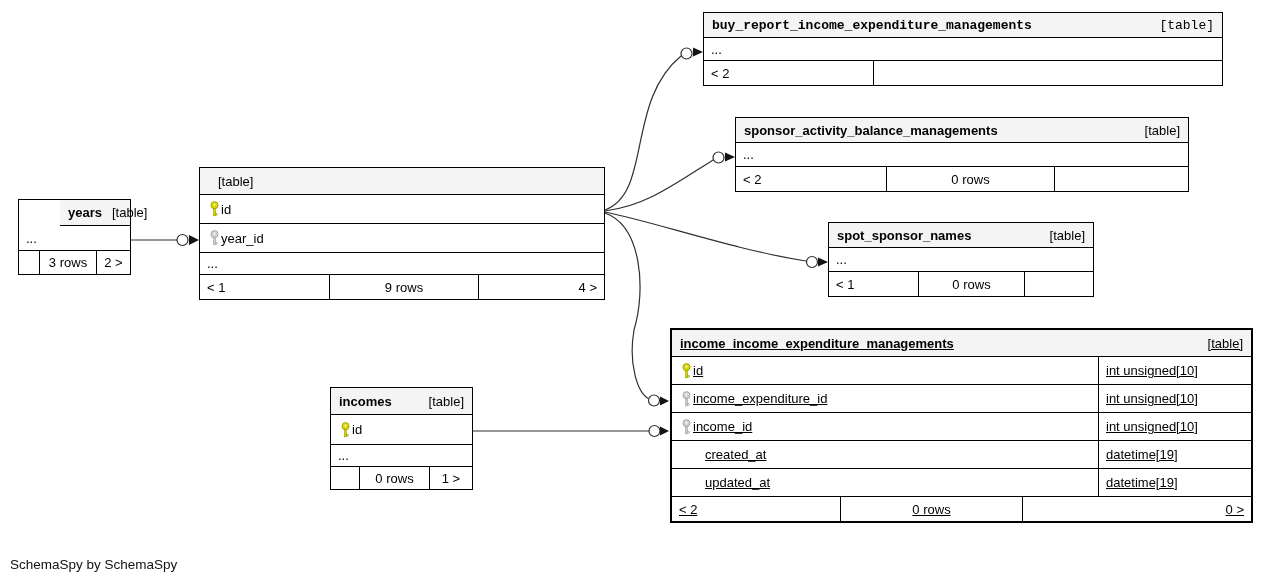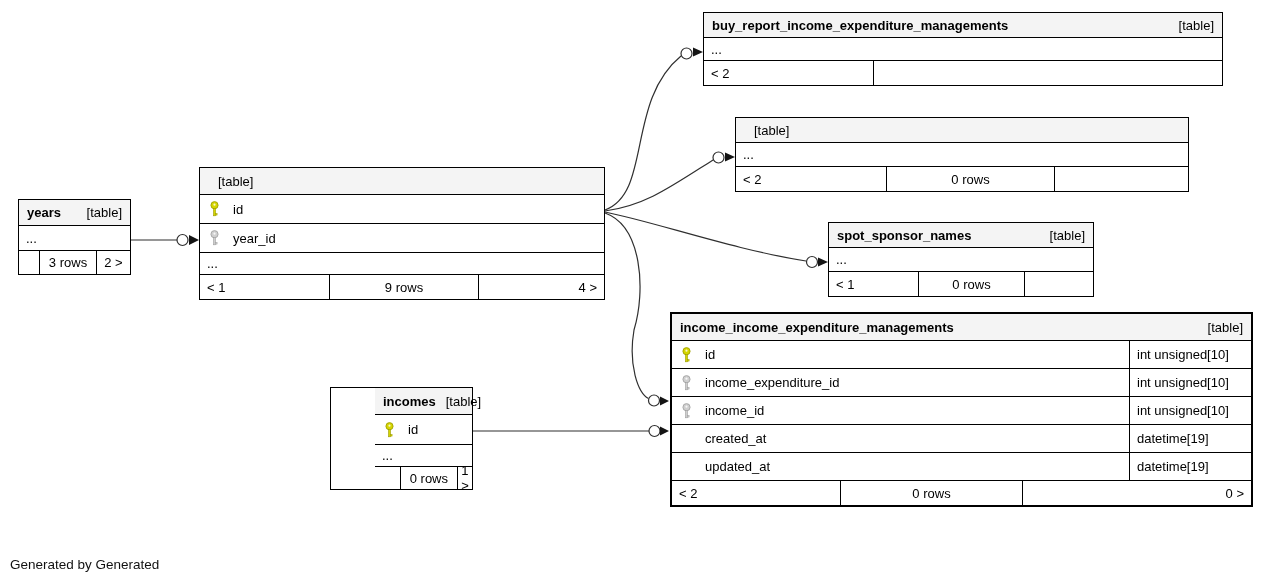--- a/index.html
+++ b/index.html
@@ -11,25 +11,25 @@
   .edges polygon{fill:#141414;stroke:none;}
 
   .tbl{position:absolute;background:#ffffff;border:1px solid #000;box-sizing:border-box;}
   .tbl.emph{border-width:2px;}
   .hdr{background:#f4f4f4;border-bottom:1px solid #000;display:flex;align-items:center;
        justify-content:space-between;padding:0 8px;box-sizing:border-box;}
   .hdr .nm{font-weight:bold;white-space:nowrap;}
   .hdr .tag{font-weight:normal;margin-left:10px;white-space:nowrap;}
   .row{border-bottom:1px solid #000;display:flex;align-items:center;box-sizing:border-box;white-space:nowrap;}
   .row .keyicon{width:12px;margin-left:9px;display:inline-flex;align-items:center;flex:none;}
-  .row .colname{margin-left:12px;}
+  .row .colname{}
   .row.ell{padding-left:7px;}
   .row.ind{padding-left:33px;}
   .row .coltype{margin-left:auto;border-left:1px solid #000;align-self:stretch;display:flex;
-                align-items:center;padding:0 7px;width:122px;box-sizing:border-box;flex:none;}
+                align-items:center;padding:0 7px;width:153px;box-sizing:border-box;flex:none;}
   .ftr{display:flex;align-items:stretch;box-sizing:border-box;}
   .fc{display:flex;align-items:center;padding:0 7px;box-sizing:border-box;overflow:hidden;}
   .fc.c{justify-content:center;}
   .fc.r{justify-content:flex-end;}
   .fc + .fc{border-left:1px solid #000;}
   .credit{position:absolute;left:10px;top:557px;font-size:13.5px;color:#111;}
 </style>
 </head>
 <body>
 
@@ -52,21 +52,21 @@
 
     <polygon points="199,240 189,235 189,245"></polygon>
     <polygon points="703,52 693,47.5 693,56.5"></polygon>
     <polygon points="735,157 725,152.5 725,161.5"></polygon>
     <polygon points="828,262 818,257.5 818,266.5"></polygon>
     <polygon points="669,401 660,396.5 660,405.5"></polygon>
     <polygon points="669,431 660,426.5 660,435.5"></polygon>
   </svg>
 
   <div class="tbl" style="left:18px;top:199px;width:113px;">
-    <div class="hdr" style="height:26px;">
+    <div class="hdr" style="height:26px;margin-left:41px;">
       <span class="nm">years</span>
       <span class="tag">[table]</span>
     </div>
     <div class="row ell" style="height:25px;">
       <span>...</span>
     </div>
     <div class="ftr" style="height:23px;">
       <div class="fc" style="width:20px;"></div>
       <div class="fc c" style="flex:1;">3 rows</div>
       <div class="fc c" style="width:34px;">2 &gt;</div>
@@ -103,35 +103,36 @@
       <span>...</span>
     </div>
     <div class="ftr" style="height:24px;">
       <div class="fc" style="width:129px;">&lt; 1</div>
       <div class="fc c" style="width:149px;">9 rows</div>
       <div class="fc r" style="flex:1;">4 &gt;</div>
     </div>
   </div>
 
   <div class="tbl" style="left:703px;top:12px;width:520px;">
-    <div class="hdr" style="height:25px;">
+    <div class="hdr" style="height:25px;font-family:Liberation Mono, monospace;">
       <span class="nm">buy_report_income_expenditure_managements</span>
       <span class="tag">[table]</span>
     </div>
     <div class="row ell" style="height:23px;">
       <span>...</span>
     </div>
     <div class="ftr" style="height:24px;">
       <div class="fc" style="width:169px;">&lt; 2</div>
       <div class="fc r" style="flex:1;"></div>
     </div>
   </div>
 
   <div class="tbl" style="left:735px;top:117px;width:454px;">
     <div class="hdr" style="height:25px;">
+      <span class="nm">sponsor_activity_balance_managements</span>
       <span class="tag">[table]</span>
     </div>
     <div class="row ell" style="height:24px;">
       <span>...</span>
     </div>
     <div class="ftr" style="height:24px;">
       <div class="fc" style="width:150px;">&lt; 2</div>
       <div class="fc c" style="width:168px;">0 rows</div>
       <div class="fc r" style="flex:1;"></div>
     </div>
@@ -145,21 +146,21 @@
     <div class="row ell" style="height:24px;">
       <span>...</span>
     </div>
     <div class="ftr" style="height:24px;">
       <div class="fc" style="width:89px;">&lt; 1</div>
       <div class="fc c" style="width:106px;">0 rows</div>
       <div class="fc r" style="flex:1;"></div>
     </div>
   </div>
 
-  <div class="tbl emph" style="left:670px;top:312px;width:583px;">
+  <div class="tbl emph" style="left:670px;top:328px;width:583px;text-decoration:underline;">
     <div class="hdr" style="height:27px;">
       <span class="nm">income_income_expenditure_managements</span>
       <span class="tag">[table]</span>
     </div>
     <div class="row" style="height:28px;">
       <span class="keyicon">
         <svg width="11" height="16" viewBox="0 0 11 16">
             <circle cx="5.5" cy="4.2" r="3.6" fill="#d6d600" stroke="#9a9a00" stroke-width="0.8"></circle>
             <circle cx="5.5" cy="3.7" r="1.1" fill="#ffffff" opacity="0.8"></circle>
             <rect x="4.5" y="7.5" width="2" height="7.3" fill="#d6d600" stroke="#9a9a00" stroke-width="0.6"></rect>
@@ -201,21 +202,21 @@
       <span>updated_at</span>
       <span class="coltype">datetime[19]</span>
     </div>
     <div class="ftr" style="height:24px;">
       <div class="fc" style="width:168px;">&lt; 2</div>
       <div class="fc c" style="width:182px;">0 rows</div>
       <div class="fc r" style="flex:1;">0 &gt;</div>
     </div>
   </div>
 
-  <div class="tbl" style="left:330px;top:387px;width:143px;padding-left:44px;">
+  <div class="tbl" style="left:330px;top:387px;width:143px;">
     <div class="hdr" style="height:27px;">
       <span class="nm">incomes</span>
       <span class="tag">[table]</span>
     </div>
     <div class="row" style="height:30px;">
       <span class="keyicon">
         <svg width="11" height="16" viewBox="0 0 11 16">
             <circle cx="5.5" cy="4.2" r="3.6" fill="#d6d600" stroke="#9a9a00" stroke-width="0.8"></circle>
             <circle cx="5.5" cy="3.7" r="1.1" fill="#ffffff" opacity="0.8"></circle>
             <rect x="4.5" y="7.5" width="2" height="7.3" fill="#d6d600" stroke="#9a9a00" stroke-width="0.6"></rect>
@@ -227,14 +228,14 @@
     <div class="row ell" style="height:22px;">
       <span>...</span>
     </div>
     <div class="ftr" style="height:22px;">
       <div class="fc" style="width:28px;"></div>
       <div class="fc c" style="width:70px;">0 rows</div>
       <div class="fc c" style="flex:1;">1 &gt;</div>
     </div>
   </div>
 
-  <div class="credit">Generated by Generated</div>
+  <div class="credit">SchemaSpy by SchemaSpy</div>
 </div>
 
 </body></html>

